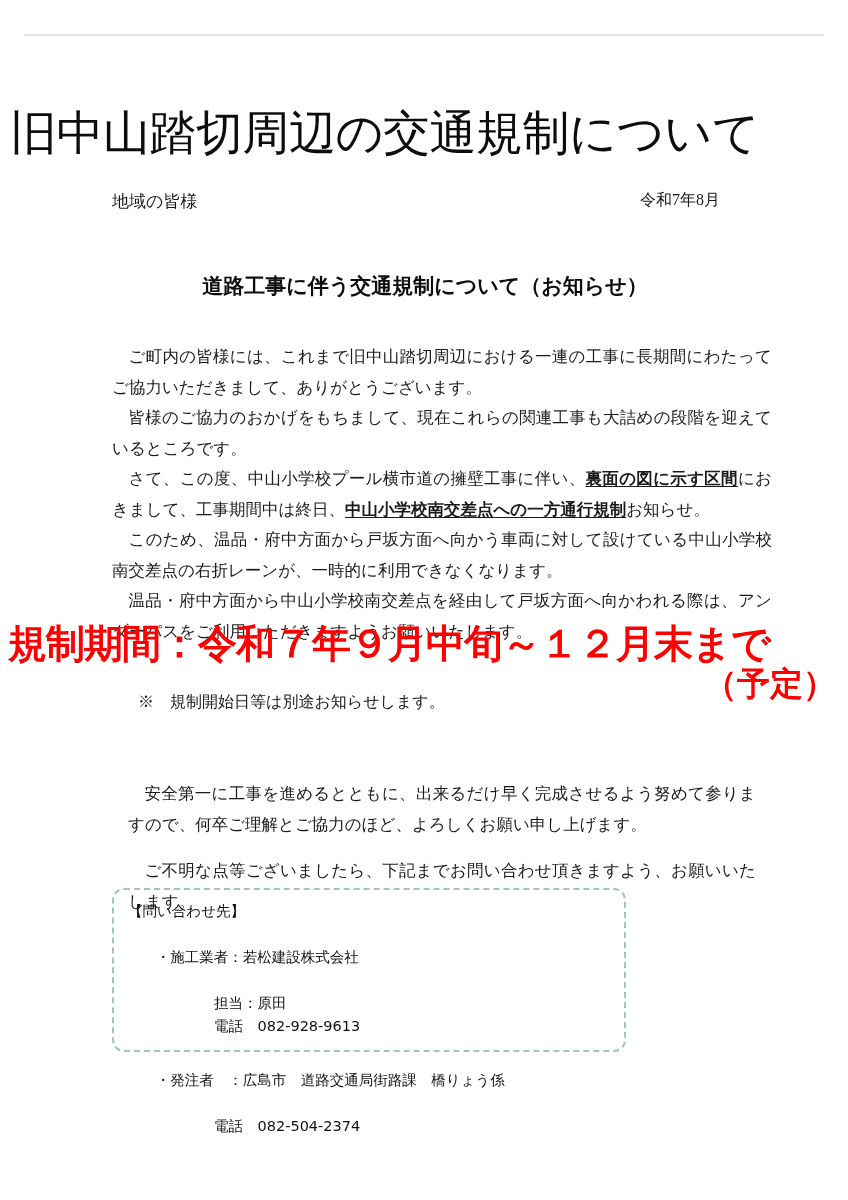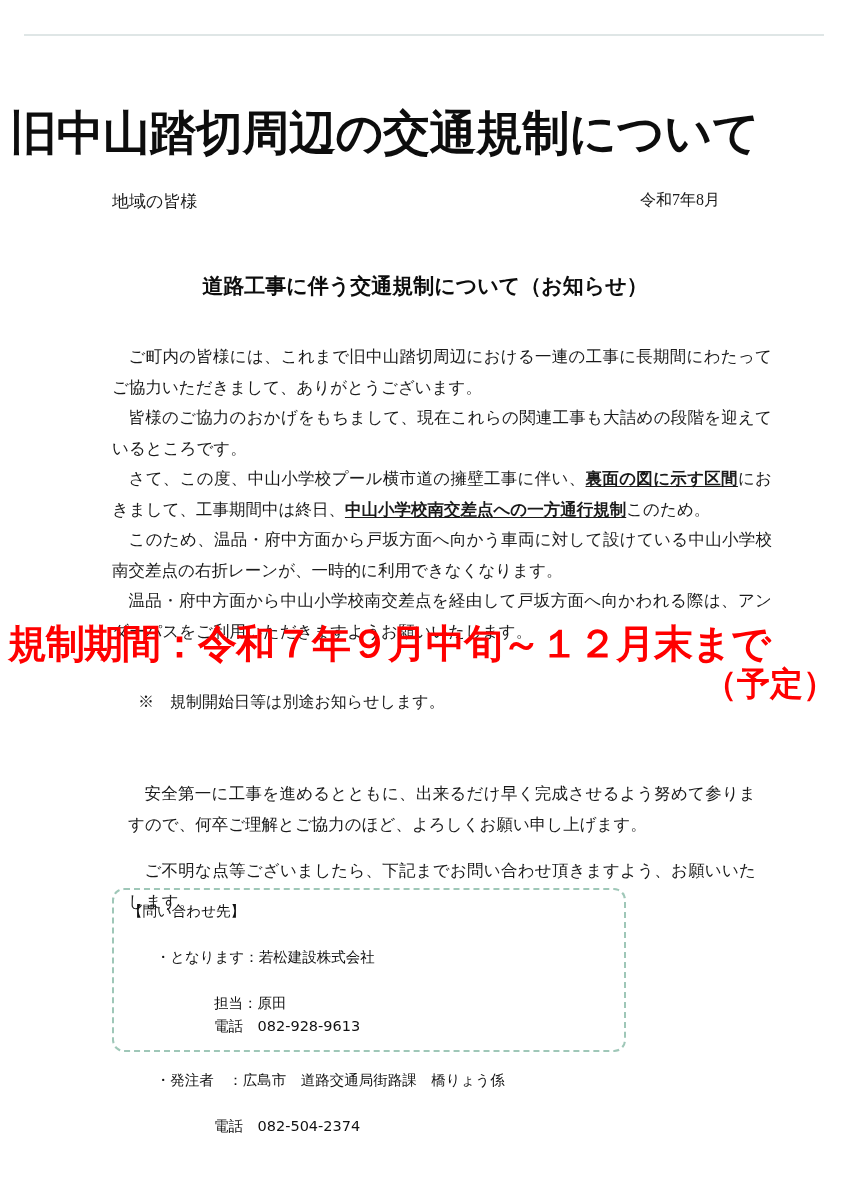--- a/index.html
+++ b/index.html
@@ -33,21 +33,21 @@
     background: #dfe6e6;
   }
 
   
   .doc-title {
     position: absolute;
     top: 108px;
     left: 10px;
     width: 830px;
     font-family: "DejaVu Sans", "Liberation Sans", sans-serif;
-    font-weight: bold;
+    font-weight: normal;
     font-size: 47px;
     line-height: 1.05;
     letter-spacing: -0.5px;
     color: #0d0d0d;
     white-space: nowrap;
   }
 
   
   .addressee {
     position: absolute;
@@ -185,42 +185,42 @@
 
   <div class="addressee">地域の皆様</div>
   <div class="date-line">令和7年8月</div>
 
   <div class="sub-title">道路工事に伴う交通規制について（お知らせ）</div>
 
   <div class="body-block">
     <p>ご町内の皆様には、これまで旧中山踏切周辺における一連の工事に長期間にわたってご協力いただきまして、ありがとうございます。</p>
     <p>皆様のご協力のおかげをもちまして、現在これらの関連工事も大詰めの段階を迎えているところです。</p>
     <p>
-      <span>さて、この度、中山小学校プール横市道の擁壁工事に伴い、</span><span class="u b">裏面の図に示す区間</span><span>におきまして、工事期間中は終日、</span><span class="u b">中山小学校南交差点への一方通行規制</span><span>このため。</span>
+      <span>さて、この度、中山小学校プール横市道の擁壁工事に伴い、</span><span class="u b">裏面の図に示す区間</span><span>におきまして、工事期間中は終日、</span><span class="u b">中山小学校南交差点への一方通行規制</span><span>お知らせ。</span>
     </p>
     <p>このため、温品・府中方面から戸坂方面へ向かう車両に対して設けている中山小学校南交差点の右折レーンが、一時的に利用できなくなります。</p>
     <p>温品・府中方面から中山小学校南交差点を経由して戸坂方面へ向かわれる際は、アンダーパスをご利用いただきますようお願いいたします。</p>
   </div>
 
   <div class="period-banner">
     <div class="period-main">規制期間：令和７年９月中旬～１２月末まで</div>
     <div class="period-sub">（予定）</div>
   </div>
 
   <div class="note-line">※　規制開始日等は別途お知らせします。</div>
 
   <div class="closing-block">
     <p>安全第一に工事を進めるとともに、出来るだけ早く完成させるよう努めて参りますので、何卒ご理解とご協力のほど、よろしくお願い申し上げます。</p>
     <p>ご不明な点等ございましたら、下記までお問い合わせ頂きますよう、お願いいたします。</p>
   </div>
 
   <div class="contact-box">
     <div class="ci">【問い合わせ先】</div>
     <div class="ci">
-      <span>・となります：</span><span>若松建設株式会社</span>
+      <span>・施工業者：</span><span>若松建設株式会社</span>
     </div>
     <div class="ci" style="padding-left:86px">担当：原田</div>
     <div class="ci" style="padding-left:86px">電話　082-928-9613</div>
     <div class="gap"></div>
     <div class="ci">
       <span>・発注者　：</span><span>広島市　道路交通局街路課　橋りょう係</span>
     </div>
     <div class="ci" style="padding-left:86px">電話　082-504-2374</div>
   </div>
 

